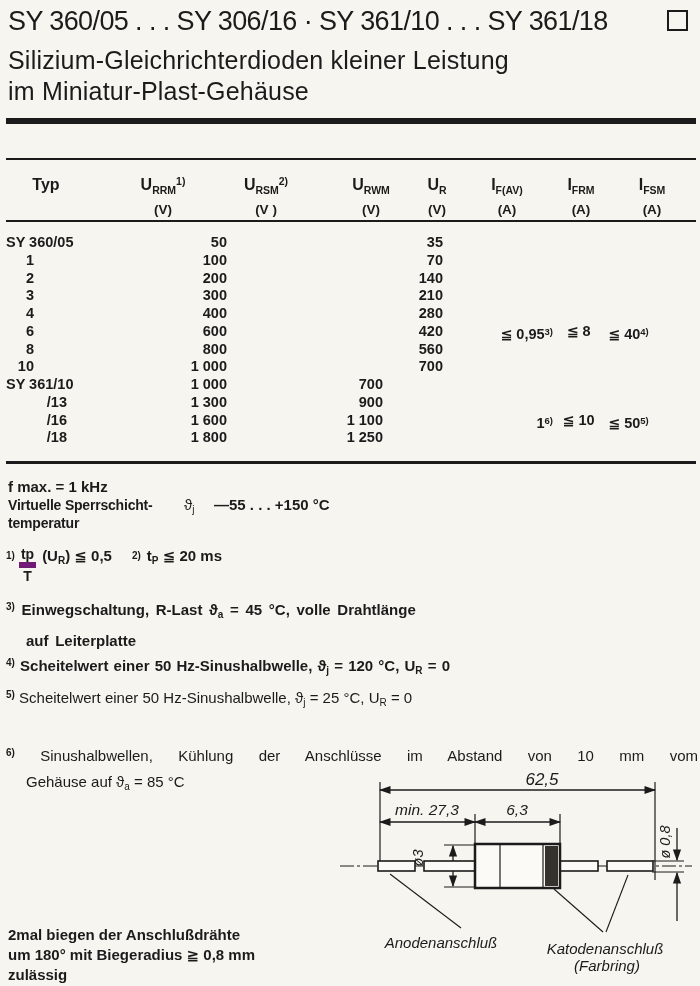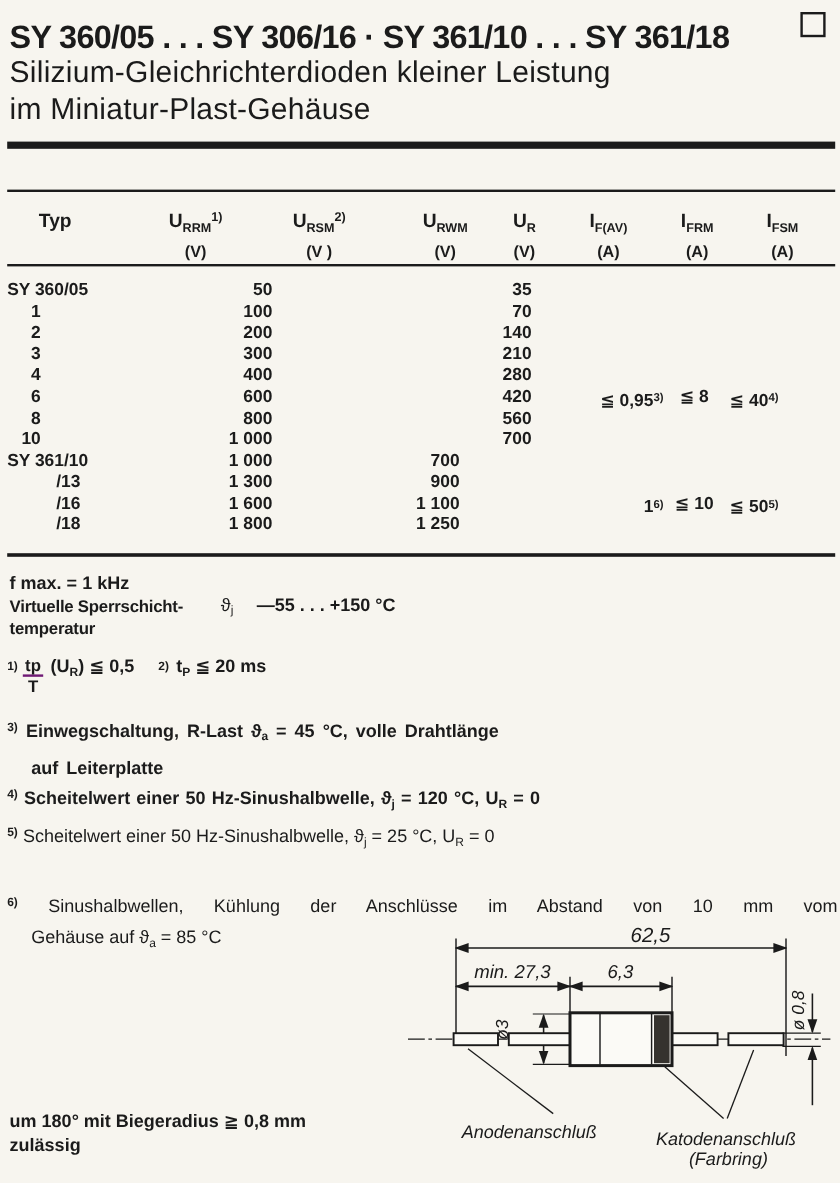--- a/index.html
+++ b/index.html
@@ -3,21 +3,21 @@
 <meta charset="utf-8">
 <style>
   html,body{margin:0;padding:0}
   body{
     width:700px;height:986px;position:relative;overflow:hidden;
     background:#f7f5ef;color:#1b1b1b;
     font-family:"Liberation Sans","DejaVu Sans",sans-serif;
   }
   .page{position:absolute;inset:0}
   
-  .title{position:absolute;left:8px;top:16px;font-size:27px;font-weight:700;
+  .title{position:absolute;left:8px;top:6px;font-size:27px;font-weight:400;
          letter-spacing:-0.6px;white-space:nowrap}
   .cornerbox{position:absolute;left:667px;top:10px;width:17px;height:17px;
          border:2.5px solid #1b1b1b;background:transparent}
   .subtitle{position:absolute;left:8px;font-size:25px;font-weight:400;
          letter-spacing:.2px;white-space:nowrap}
   .s1{top:46px}.s2{top:77px}
   .rule{position:absolute;left:6px;width:690px;height:2px;background:#1b1b1b}
   .r-thick{top:118px;height:6px}
   .r-1{top:158px}.r-2{top:220px}.r-3{top:461px;height:3px}
   
@@ -49,21 +49,21 @@
   .sperr{position:absolute;left:8px;top:496px;font-size:14px;font-weight:700;
          line-height:18px;letter-spacing:-.2px}
   .theta1{position:absolute;left:184px;top:496px;font-size:15px;font-weight:400}
   .range{position:absolute;left:214px;top:496px;font-size:15px;font-weight:700}
   sub.sb{font-size:10px;vertical-align:-3px}
   sup.fm{font-size:10px;vertical-align:5px;font-weight:700}
   
   .fn12{position:absolute;left:6px;top:547px;display:flex;align-items:flex-start;
         font-size:15px;font-weight:700;line-height:18px}
   .frac{display:inline-block;text-align:center;font-size:14px;margin-left:4px}
-  .frac .num{display:block;line-height:15px;border-bottom:2px solid #701a75;padding:0 2px}
+  .frac .num{display:block;line-height:15px;border-bottom:6px solid #701a75;padding:0 2px}
   .frac .den{display:block;line-height:16px}
   .fn12 .seg{margin-left:6px}
   .fn12 .m2{margin-left:20px}
   
   .fnote{position:absolute;left:6px;font-size:15px;line-height:25.5px;white-space:nowrap}
   .fn3{top:594px;font-weight:700;word-spacing:2.5px}
   .fn4{top:650px;font-weight:700;word-spacing:1px}
   .fn5{top:682px;font-weight:400}
   .fn6{top:740px;font-weight:400;width:692px;white-space:normal}
   .fn6 .jline{display:block;text-align:justify;text-align-last:justify}
@@ -276,17 +276,18 @@
     <text x="187" y="57" text-anchor="middle" class="dim-s">6,3</text>
     <text x="93" y="100" text-anchor="middle" class="dim-r" transform="rotate(-90 93 100)">ø3</text>
     <text x="340" y="84" text-anchor="middle" class="dim-r" transform="rotate(-90 340 84)">ø 0,8</text>
 
     <text x="111" y="190" text-anchor="middle" class="lbl">Anodenanschluß</text>
     <text x="275" y="196" text-anchor="middle" class="lbl">Katodenanschluß</text>
     <text x="277" y="213" text-anchor="middle" class="lbl">(Farbring)</text>
   </svg>
 
   <div class="bend">
+    <div>2mal biegen der Anschlußdrähte</div>
     <div>um 180° mit Biegeradius ≧ 0,8 mm</div>
     <div>zulässig</div>
   </div>
 
 </div>
 
 </body></html>

